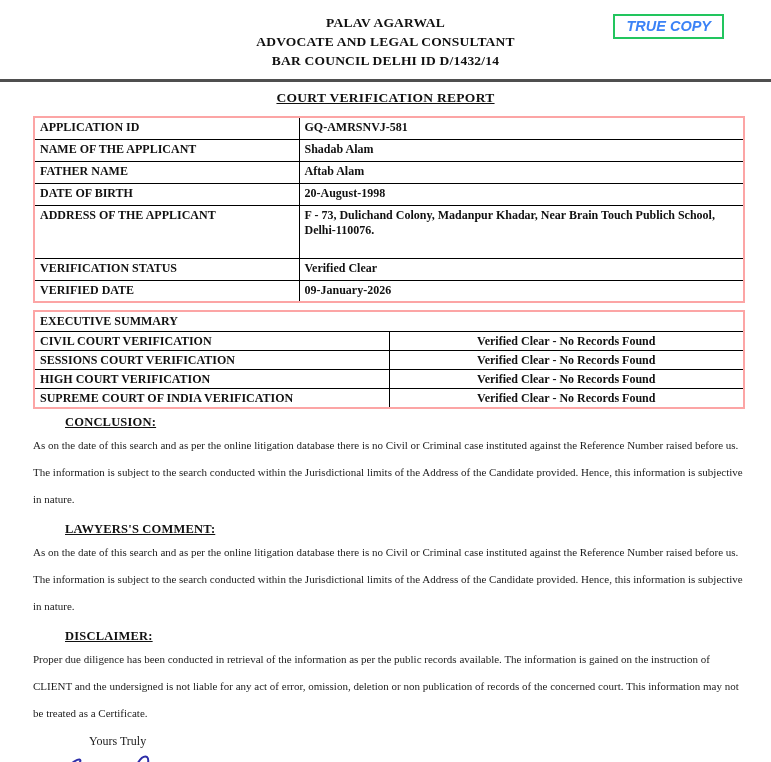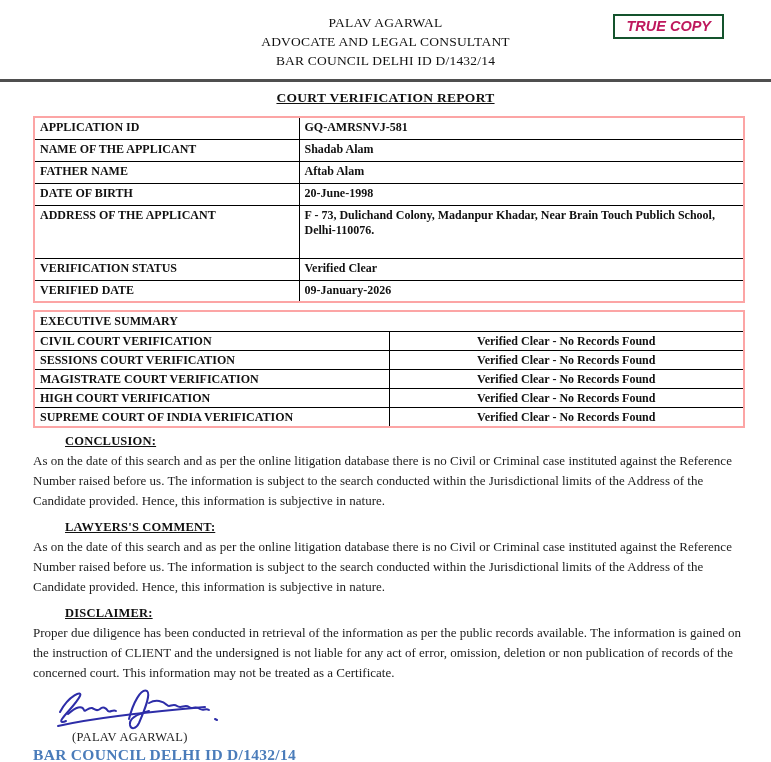--- a/index.html
+++ b/index.html
@@ -14,35 +14,35 @@
     overflow: hidden;
   }
 
   
   .letterhead {
     padding-top: 13px;
     text-align: center;
   }
   .letterhead .lh-line {
     font-size: 13.5px;
-    font-weight: normal;
+    font-weight: bold;
     line-height: 19px;
     letter-spacing: 0.2px;
   }
   .stamp {
     position: absolute;
     top: 14px;
     right: 47px;
-    border: 2px solid #14532d;
+    border: 2px solid #22c55e;
     padding: 2px 11px 3px 11px;
     font-family: "Liberation Sans", sans-serif;
     font-size: 14.5px;
     font-style: italic;
     font-weight: bold;
-    color: #be185d;
+    color: #3b82f6;
     background: #ffffff;
   }
   .rule {
     margin-top: 9px;
     height: 3px;
     width: 100%;
     background: #4f4f4f;
     border: none;
   }
 
@@ -94,22 +94,22 @@
   .section + .section { margin-top: 9px; }
   .section-heading {
     font-size: 12.5px;
     font-weight: bold;
     text-decoration: underline;
     letter-spacing: 0.2px;
     margin-left: 32px;
   }
   .section-text {
     margin-top: 2px;
-    font-size: 13px;
-    line-height: 20px;
+    font-size: 11px;
+    line-height: 27px;
     color: #1c1c1c;
     text-align: left;
   }
 
   
   .closing {
     margin-top: 7px;
     margin-left: 56px;
     font-size: 12px;
     color: #1c1c1c;
@@ -162,21 +162,21 @@
           <tr>
             <td class="label-cell">NAME OF THE APPLICANT</td>
             <td class="value-cell">Shadab Alam</td>
           </tr>
           <tr>
             <td class="label-cell">FATHER NAME</td>
             <td class="value-cell">Aftab Alam</td>
           </tr>
           <tr>
             <td class="label-cell">DATE OF BIRTH</td>
-            <td class="value-cell">20-June-1998</td>
+            <td class="value-cell">20-August-1998</td>
           </tr>
           <tr>
             <td class="label-cell">ADDRESS OF THE APPLICANT</td>
             <td class="value-cell">F - 73, Dulichand Colony, Madanpur Khadar, Near Brain Touch Publich School, Delhi-110076.</td>
           </tr>
           <tr>
             <td class="label-cell">VERIFICATION STATUS</td>
             <td class="value-cell">Verified Clear</td>
           </tr>
           <tr>
@@ -195,24 +195,20 @@
       <tbody id="summary-rows">
           <tr>
             <td class="label-cell">CIVIL COURT VERIFICATION</td>
             <td class="value-cell">Verified Clear - No Records Found</td>
           </tr>
           <tr>
             <td class="label-cell">SESSIONS COURT VERIFICATION</td>
             <td class="value-cell">Verified Clear - No Records Found</td>
           </tr>
           <tr>
-            <td class="label-cell">MAGISTRATE COURT VERIFICATION</td>
-            <td class="value-cell">Verified Clear - No Records Found</td>
-          </tr>
-          <tr>
             <td class="label-cell">HIGH COURT VERIFICATION</td>
             <td class="value-cell">Verified Clear - No Records Found</td>
           </tr>
           <tr>
             <td class="label-cell">SUPREME COURT OF INDIA VERIFICATION</td>
             <td class="value-cell">Verified Clear - No Records Found</td>
           </tr>
         </tbody>
     </table>
 
@@ -224,20 +220,21 @@
     <div class="section">
       <div class="section-heading">LAWYERS'S COMMENT:</div>
       <div class="section-text">As on the date of this search and as per the online litigation database there is no Civil or Criminal case instituted against the Reference Number raised before us. The information is subject to the search conducted within the Jurisdictional limits of the Address of the Candidate provided. Hence, this information is subjective in nature.</div>
     </div>
 
     <div class="section">
       <div class="section-heading">DISCLAIMER:</div>
       <div class="section-text">Proper due diligence has been conducted in retrieval of the information as per the public records available. The information is gained on the instruction of CLIENT and the undersigned is not liable for any act of error, omission, deletion or non publication of records of the concerned court. This information may not be treated as a Certificate.</div>
     </div>
 
+    <div class="closing">Yours Truly</div>
 
     <svg class="signature-svg" width="190" height="44" viewBox="0 0 190 44" fill="none" xmlns="http://www.w3.org/2000/svg">
       <g id="sig-ink" stroke="#2d2da8" stroke-width="2" stroke-linecap="round" fill="none">
         <path d="M7,26 C16,9 30,4 27,10 C23,18 13,27 9,33 C7,36 9,37 13,35"></path>
         <path d="M15,28 C23,21 29,19 31,24 C32,27 35,21 39,22 C42,23 43,26 47,23 C50,20 53,22 55,25 C57,27 60,23 63,25"></path>
         <path d="M76,33 C80,17 88,2 94,5 C98,8 92,23 86,37 C83,43 78,44 77,39 C76,33 84,28 96,25"></path>
         <path d="M96,17 C103,13 110,15 114,19 C116,22 120,17 124,20 C128,23 132,18 136,21 C139,24 142,19 147,23 C150,25 153,22 156,24"></path>
         <path d="M5,40 C40,32 105,25 152,21"></path>
         <path d="M162,33 l2,1"></path>
       </g>

